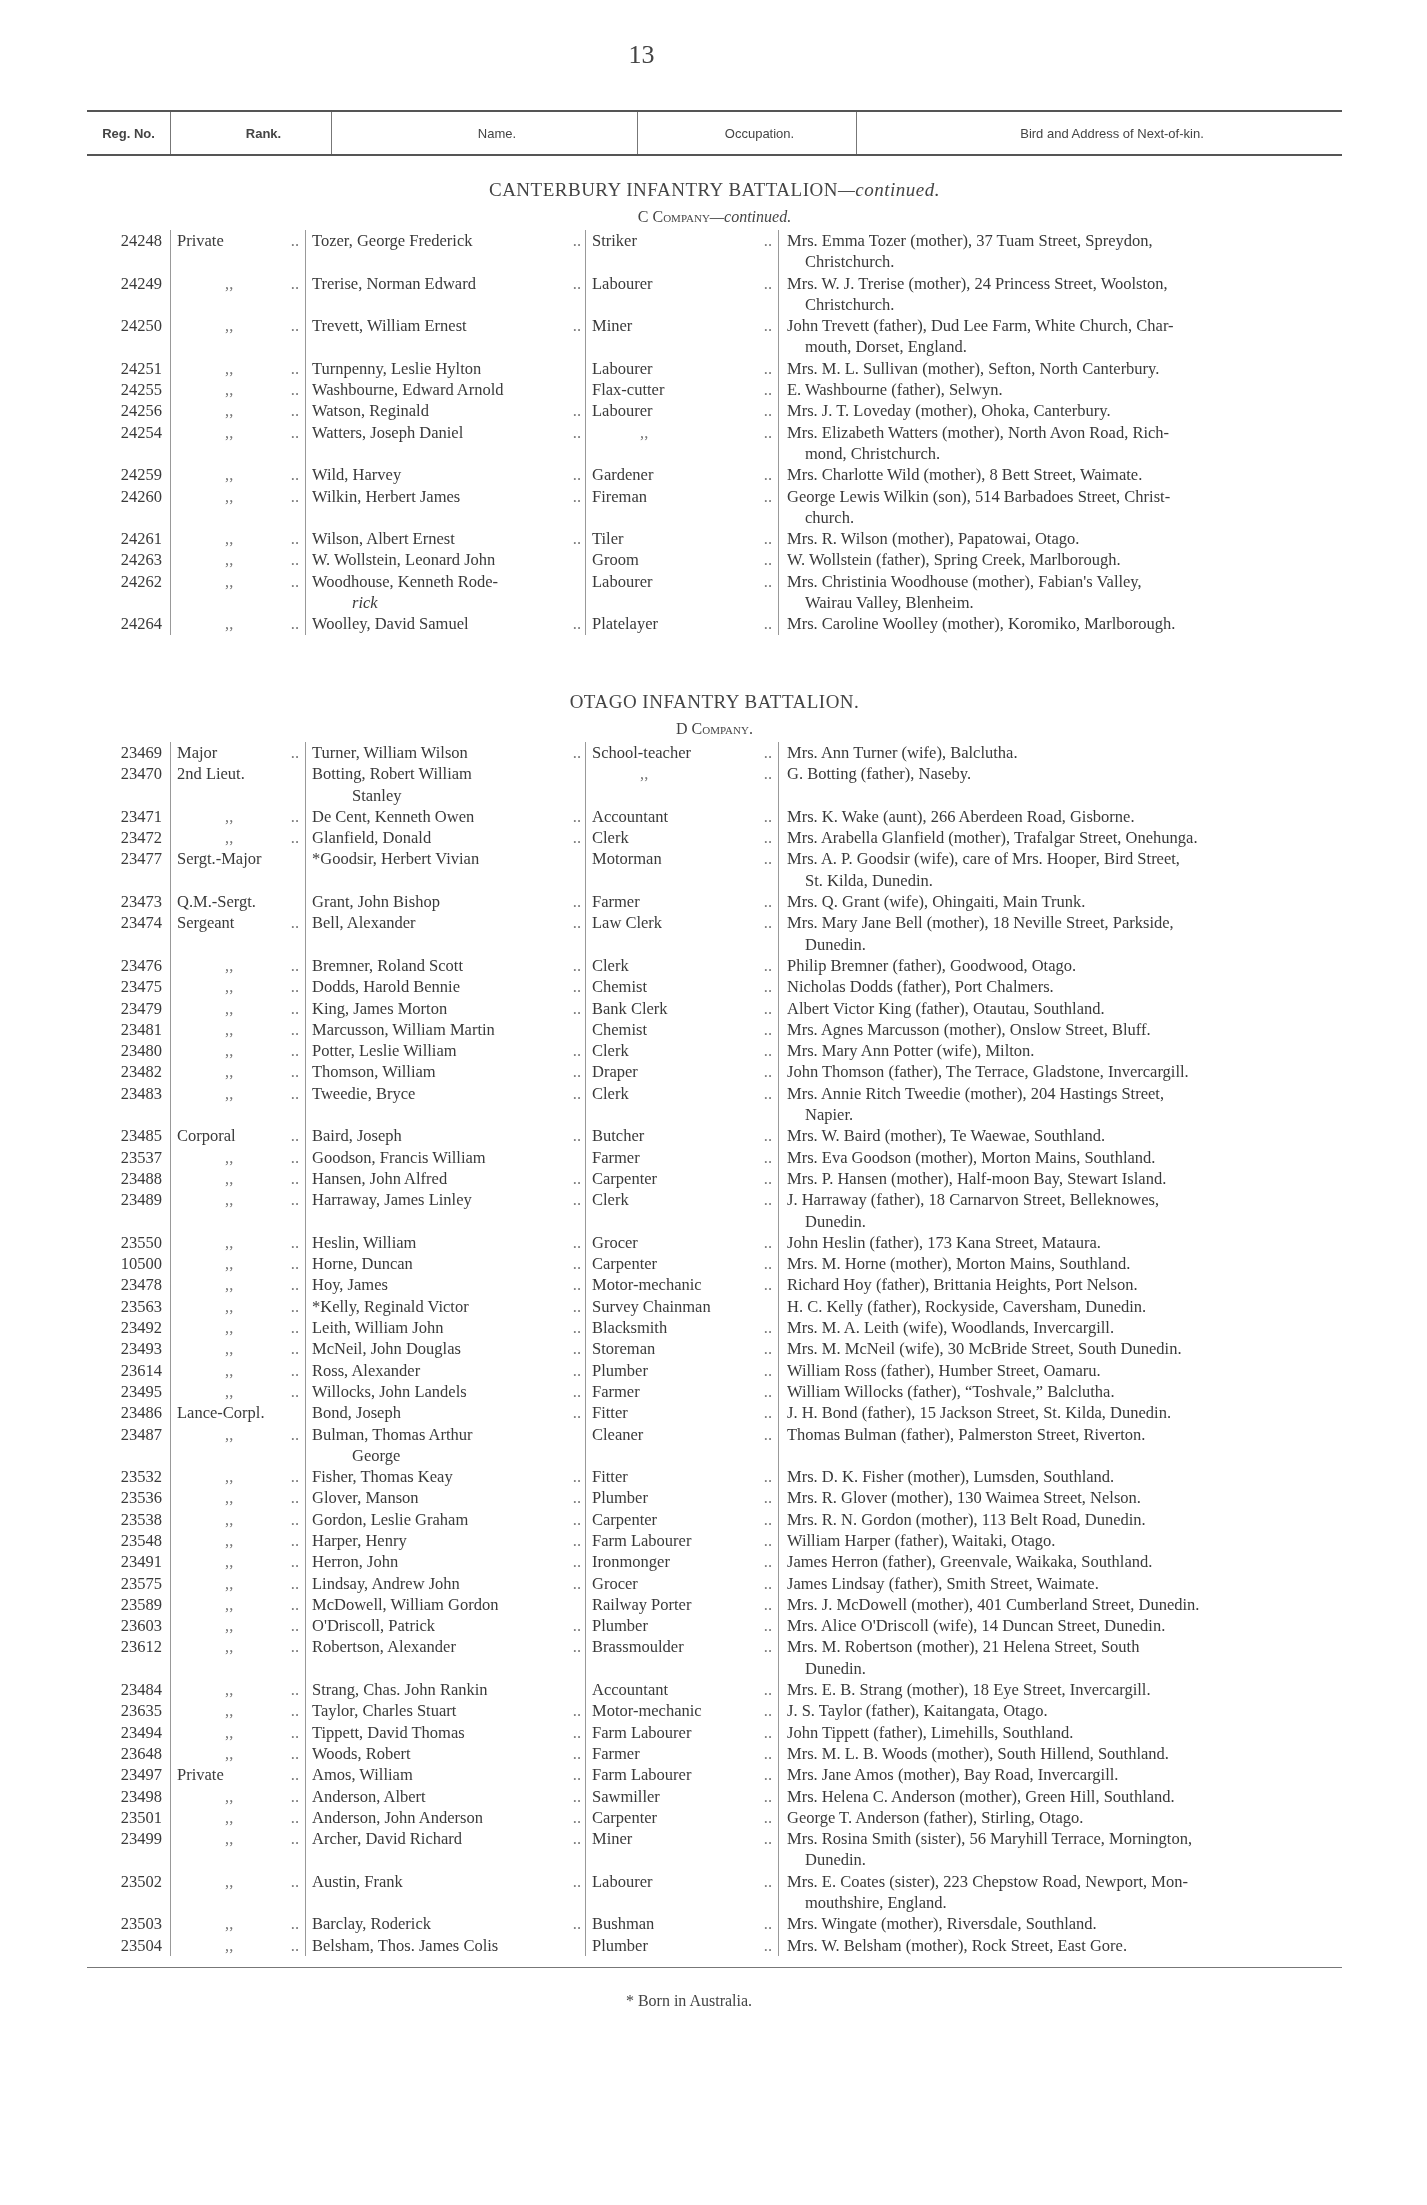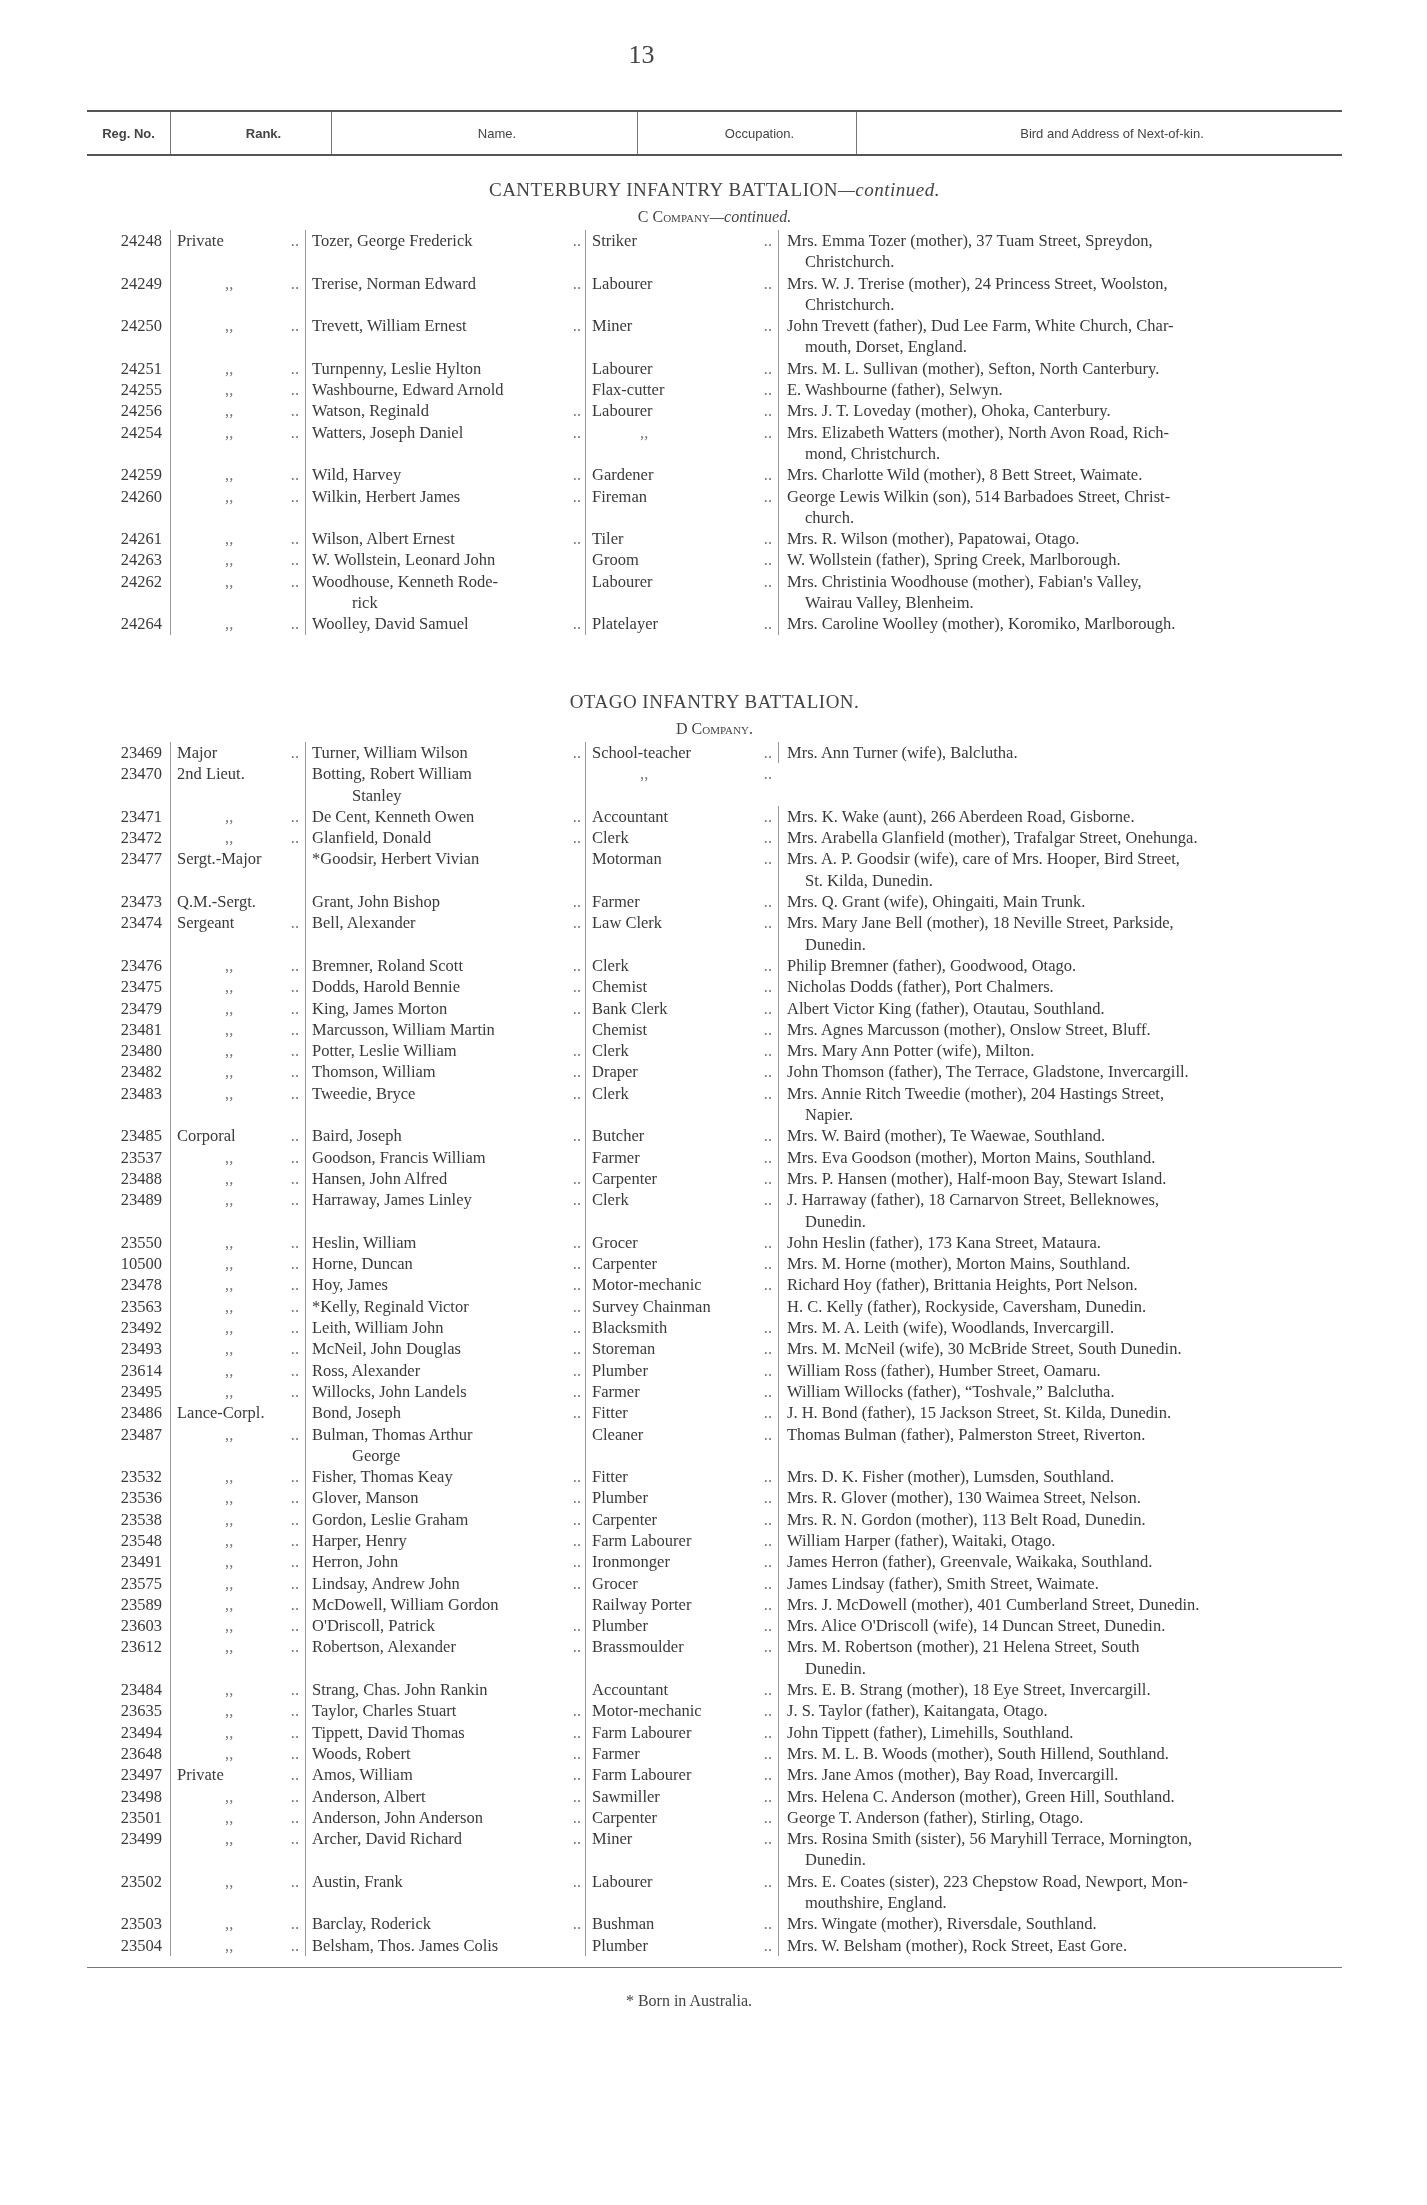--- a/index.html
+++ b/index.html
@@ -291,21 +291,21 @@
       </div>
       <div class="row">
         <div class="c-reg">24262</div>
         <div class="c-rank">
           <span class="ditto">,,</span>
           <span class="dots">..</span>
         </div>
         <div class="c-name">
           <span>
             <span class="nm">Woodhouse, Kenneth Rode-</span>
-            <span class="nm" style="padding-left: 40px;">rick</span>
+            <span class="nm" style="padding-left: 40px; font-style: italic;">rick</span>
           </span>
         </div>
         <div class="c-occ">
           <span>Labourer</span>
           <span class="dots">..</span>
         </div>
         <div class="c-nok">
           <span class="nok-text">Mrs. Christinia Woodhouse (mother), Fabian's Valley,</span>
           <span class="nok-cont">Wairau Valley, Blenheim.</span>
         </div>
@@ -365,20 +365,23 @@
         <div class="c-name">
           <span>
             <span class="nm">Botting, Robert William</span>
             <span class="nm" style="padding-left: 40px;">Stanley</span>
           </span>
         </div>
         <div class="c-occ">
           <span class="ditto">,,</span>
           <span class="dots">..</span>
         </div>
+        <div class="c-nok">
+          <span class="nok-text">G. Botting (father), Naseby.</span>
+        </div>
       </div>
       <div class="row">
         <div class="c-reg">23471</div>
         <div class="c-rank">
           <span class="ditto">,,</span>
           <span class="dots">..</span>
         </div>
         <div class="c-name">
           <span>
             <span class="nm">De Cent, Kenneth Owen</span>

